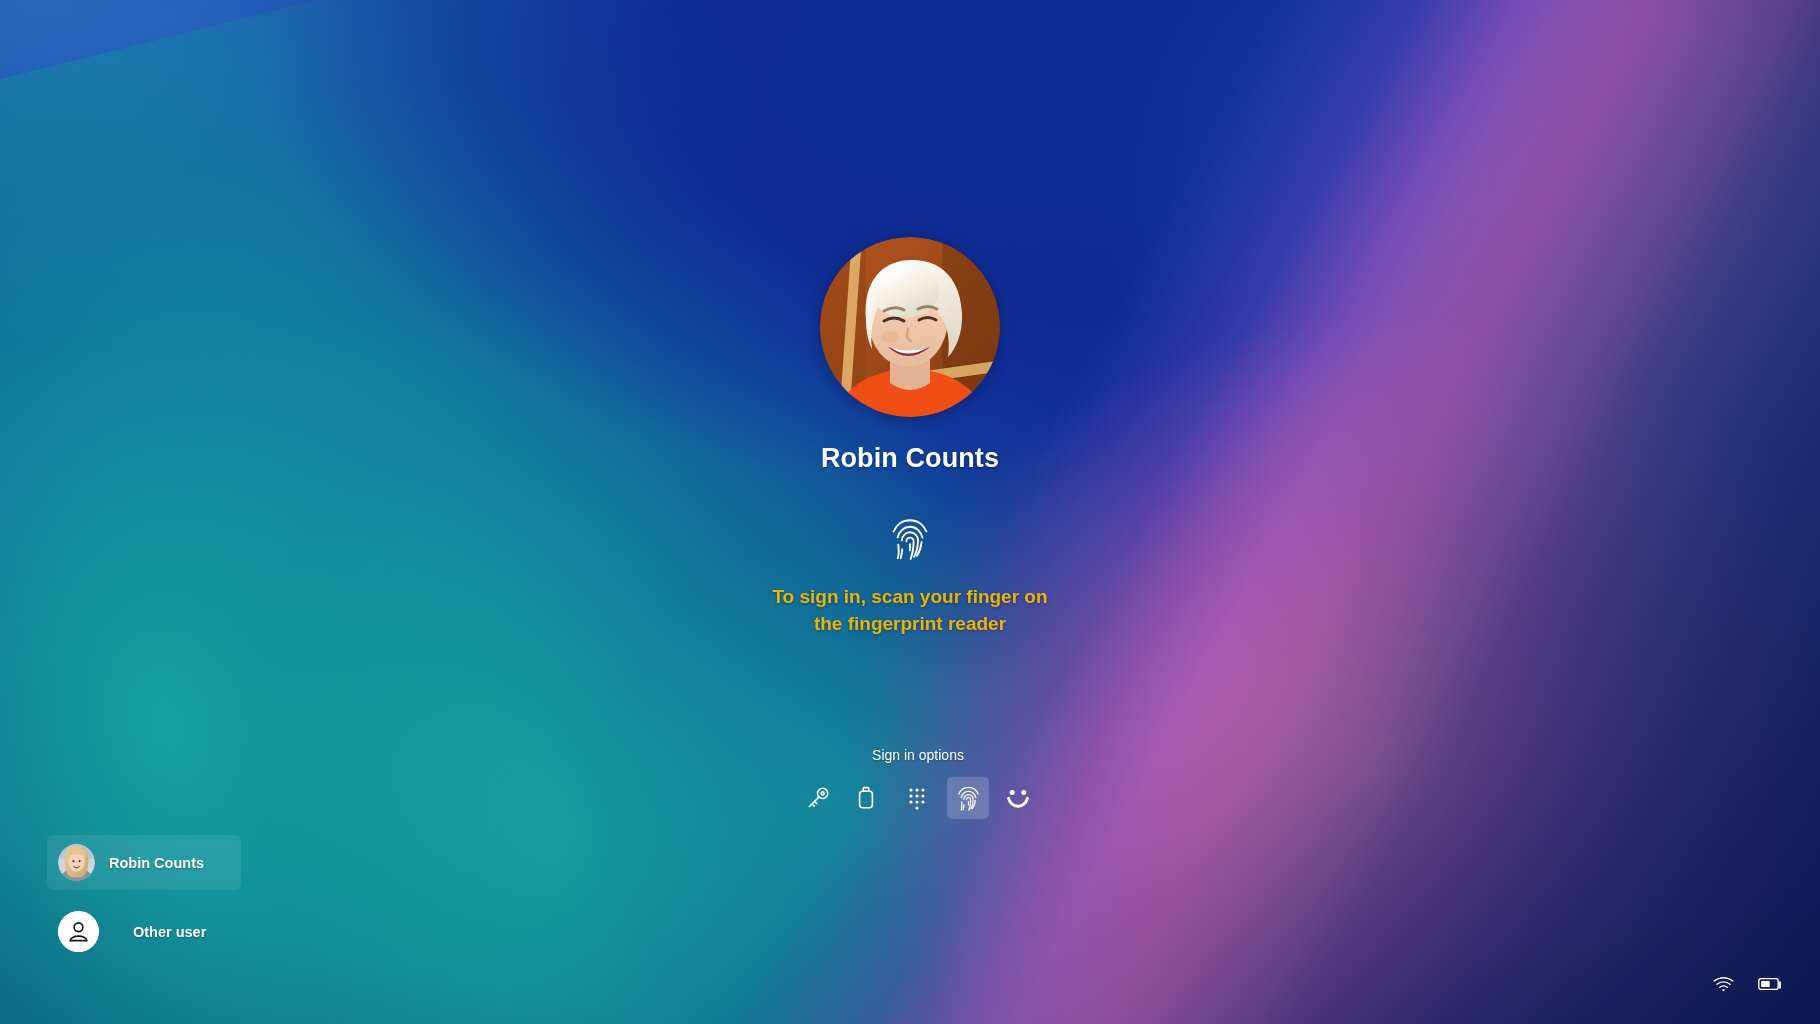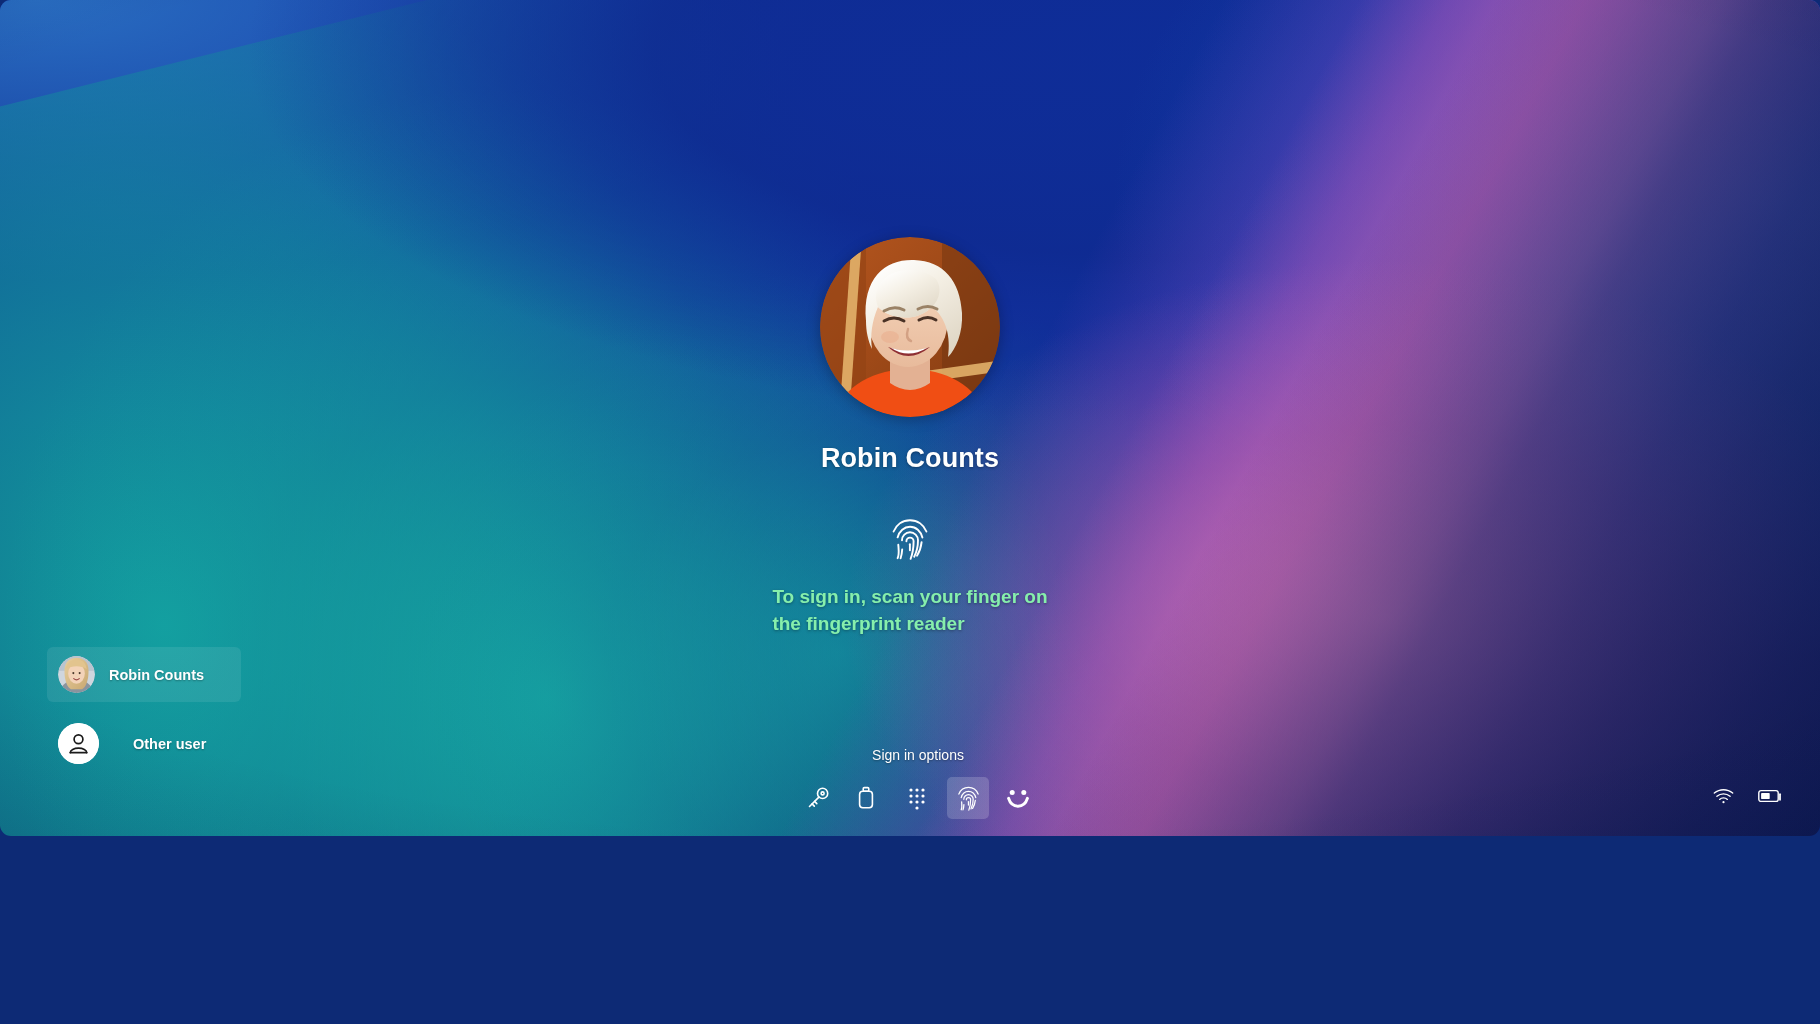--- a/index.html
+++ b/index.html
@@ -3,23 +3,22 @@
 <meta charset="utf-8">
 <style>
   * { margin:0; padding:0; box-sizing:border-box; }
   html, body {
     width:1820px; height:1024px; overflow:hidden;
     font-family:"Liberation Sans", sans-serif;
     background:#0d2a75;
   }
 
   #screen {
-    position:relative; width:1820px; height:836px; overflow:hidden;
+    position:relative; width:1820px; height:1024px; overflow:hidden;
     background:#10309a;
-    border-radius:11px;
   }
 
   
   .wp { position:absolute; inset:0; }
 
   .wp-base {
     background:
       radial-gradient(120% 90% at 52% 8%,  #1741bd 0%, #1434a6 32%, #0f2a86 62%, #0c2068 100%);
   }
   
@@ -121,22 +120,22 @@
   }
 
   .fp-big {
     margin-top:42px;
     width:40px; height:46px;
   }
   .fp-big svg { display:block; width:100%; height:100%; }
 
   .prompt {
     margin-top:22px;
-    font-size:19px; font-weight:bold; color:#86efac;
-    line-height:1.42; 
+    font-size:19px; font-weight:bold; color:#eab308;
+    line-height:1.42; text-align:center;
     text-shadow:0 1px 3px rgba(0,0,0,0.35);
   }
 
   
   #signin-options {
     position:absolute; left:16px; right:0; top:747px;
     display:flex; flex-direction:column; align-items:center;text-align:right;
   }
   .options-label {
     font-size:14px; color:#ffffff; font-weight:normal;

